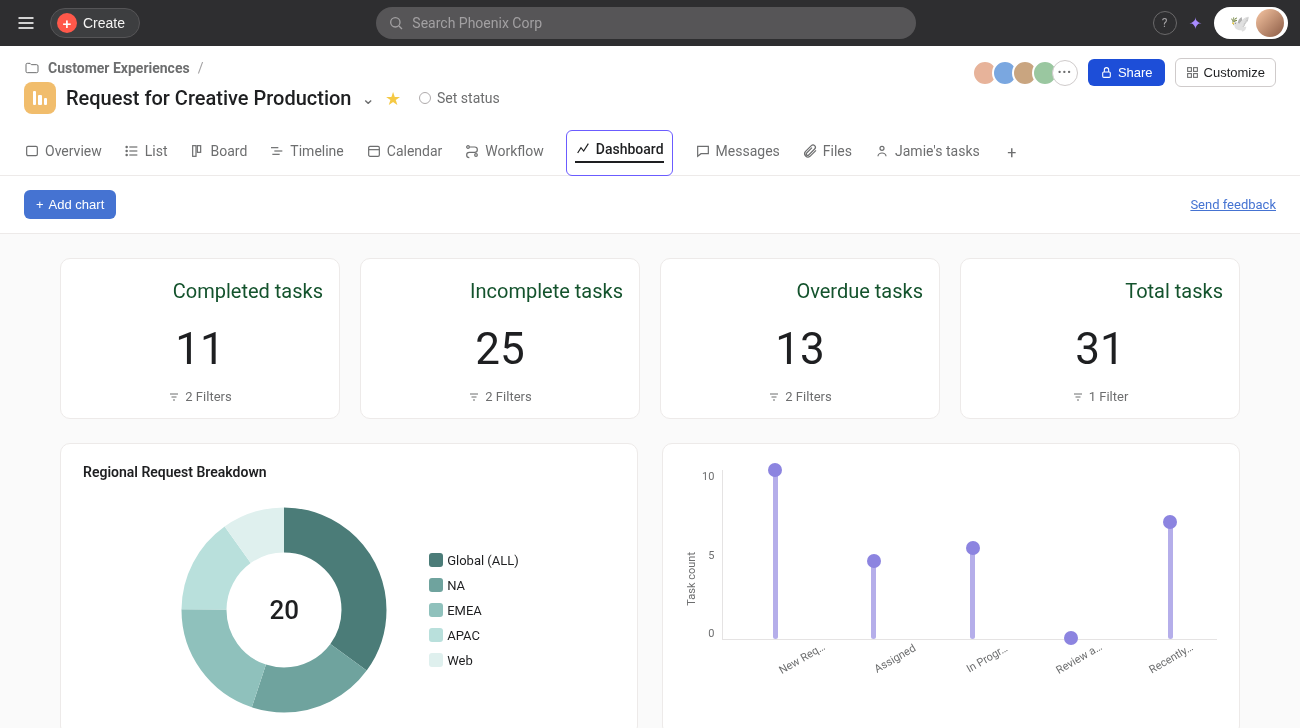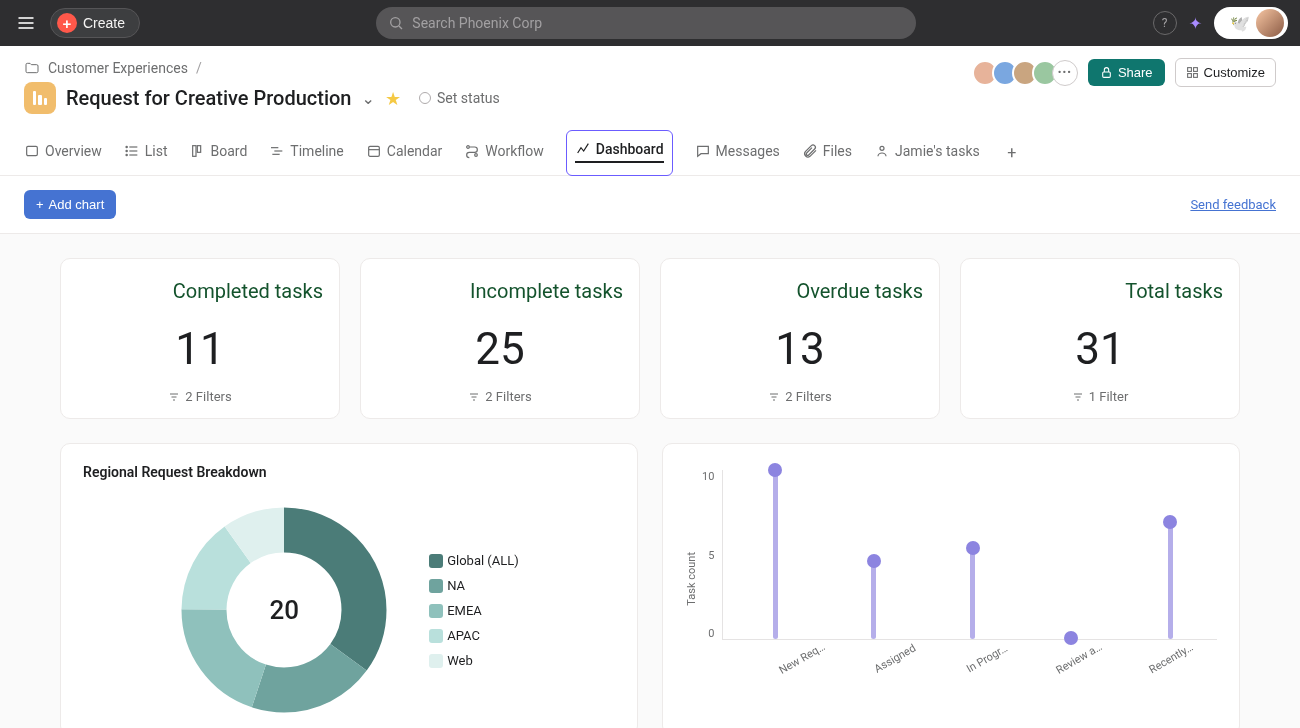--- a/index.html
+++ b/index.html
@@ -15,40 +15,40 @@
 .search { width: 540px; height: 32px; background: #565557; border-radius: 16px; display: flex; align-items: center; padding: 0 12px; gap: 8px; color: #a2a0a2; font-size: 14px; }
 .topbar-right { display: flex; align-items: center; gap: 12px; }
 .help-btn { width: 24px; height: 24px; border: 1px solid #6a696a; border-radius: 50%; display:flex;align-items:center;justify-content:center; color:#a2a0a2; font-size:12px; cursor:pointer; }
 .sparkle { color: #a88bff; font-size: 16px; }
 .avatar-pill { background: #fff; border-radius: 20px; padding: 2px 4px 2px 16px; display: flex; align-items: center; gap: 6px; }
 .user-avatar { width: 28px; height: 28px; border-radius: 50%; background: linear-gradient(135deg,#f7c6a3,#8a5a44); }
 
 
 .page-header { padding: 14px 24px 0 24px; border-bottom: 1px solid #edeae9; }
 .breadcrumb { display: flex; align-items: center; gap: 8px; color: #6d6e6f; font-size: 14px; margin-bottom: 6px; }
-.breadcrumb a { color: #6d6e6f; text-decoration: none; cursor: pointer; }
+.breadcrumb a { color: #6d6e6f; text-decoration: none; cursor: pointer; font-weight: bold; }
 .breadcrumb .sep { color: #a2a0a2; }
 .title-row { display: flex; align-items: center; gap: 10px; }
 .proj-icon { width: 32px; height: 32px; background: #f1bd6c; border-radius: 8px; display:flex; align-items:center; justify-content:center; }
 .proj-icon-inner { width:14px; height:14px; display:flex; gap:2px; }
 .proj-icon-inner span { flex:1; background:#fff; border-radius:1px; }
 .proj-icon-inner span:nth-child(2){height:70%;align-self:flex-end;}
 .proj-icon-inner span:nth-child(3){height:50%;align-self:flex-end;}
 .page-title { font-size: 20px; font-weight: 500; }
 .chev { color:#6d6e6f; cursor:pointer; }
 .star { color: #f5c944; font-size: 18px; cursor:pointer; }
 .set-status { display:flex; align-items:center; gap:6px; color:#6d6e6f; font-size:14px; cursor:pointer; margin-left:8px; }
 .set-status .dot { width:12px; height:12px; border:1.5px solid #afabac; border-radius:50%; }
 
 .header-right { position: absolute; right: 24px; top: 58px; display:flex; align-items:center; gap:10px; }
 .avatar-stack { display: flex; }
 .avatar-stack .av { width: 26px; height: 26px; border-radius:50%; border:2px solid #fff; margin-left:-6px; background:#ccc; }
 .avatar-stack .av:first-child{margin-left:0;}
 .avatar-stack .more { background:#fff; border:1px solid #cfcbcb; display:flex; align-items:center; justify-content:center; color:#6d6e6f; font-size:11px; letter-spacing:1px; }
-.share-btn { background:#0f766e; color:#fff; border:none; border-radius:6px; padding:6px 12px; font-size:13px; display:flex; align-items:center; gap:5px; cursor:pointer; }
+.share-btn { background:#1d4ed8; color:#fff; border:none; border-radius:6px; padding:6px 12px; font-size:13px; display:flex; align-items:center; gap:5px; cursor:pointer; }
 .customize-btn { background:#fff; border:1px solid #cfcbcb; border-radius:6px; padding:6px 10px; font-size:13px; display:flex; align-items:center; gap:5px; cursor:pointer; color:#1e1f21; }
 
 .tabs { display:flex; gap:22px; margin-top:16px; align-items:center; }
 .tab { display:flex; align-items:center; gap:5px; color:#6d6e6f; font-size:14px; padding:6px 0 10px 0; cursor:pointer; position:relative; }
 .tab.active { color:#1e1f21; font-weight:500; }
 .tab.active::after { content:""; position:absolute; bottom:4px; left:0; right:0; height:2px; background:#1e1f21; }
 .tab-box-active { border:1.5px solid #6b5cff; border-radius:6px; padding:4px 8px 8px 8px; margin-bottom:-1px; }
 .add-tab { width:20px; height:20px; display:flex; align-items:center; justify-content:center; color:#6d6e6f; cursor:pointer; font-size:16px; }
 
 
@@ -67,21 +67,21 @@
 .chart-row { display:flex; gap:24px; margin:0 36px; }
 .chart-card { flex:1; background:#fff; border:1px solid #edeae9; border-radius:10px; padding:20px 22px; }
 .chart-title { font-size:14px; font-weight:600; margin-bottom:25px; }
 
 
 .donut-wrap { display:flex; align-items:center; gap:40px; justify-content:center; }
 .donut { width:210px; height:210px; position:relative; }
 .donut svg { transform: rotate(-90deg); }
 .donut-center { position:absolute; top:50%; left:50%; transform:translate(-50%,-50%); font-size:26px; font-weight:500; }
 .legend { display:flex; flex-direction:column; gap:10px; }
-.legend-item { display:flex; align-items:flex-end; gap:4px; font-size:13px; color:#1e1f21; }
+.legend-item { display:flex; align-items:flex-start; gap:4px; font-size:13px; color:#1e1f21; }
 .legend-sw { width:14px; height:14px; border-radius:3px; }
 
 
 .lolli-wrap { display:flex; height:230px; }
 .y-axis { display:flex; flex-direction:column; justify-content:space-between; align-items:flex-end; padding-right:8px; font-size:11px; color:#6d6e6f; height:170px; margin-top:6px; position:relative; }
 .y-axis-label { writing-mode:vertical-rl; transform:rotate(180deg); font-size:11px; color:#6d6e6f; align-self:center; margin-right:4px; }
 .plot { flex:1; position:relative; border-left:1px solid #e5e3e3; border-bottom:1px solid #e5e3e3; height:170px; margin-top:6px; }
 .lolli { position:absolute; bottom:0; width:5px; background:#b5aeea; border-radius:3px; }
 .lolli .dot { width:14px; height:14px; background:#8c84e0; border-radius:50%; position:absolute; top:-7px; left:-4.5px; }
 .x-labels { display:flex; margin-left:34px; }

